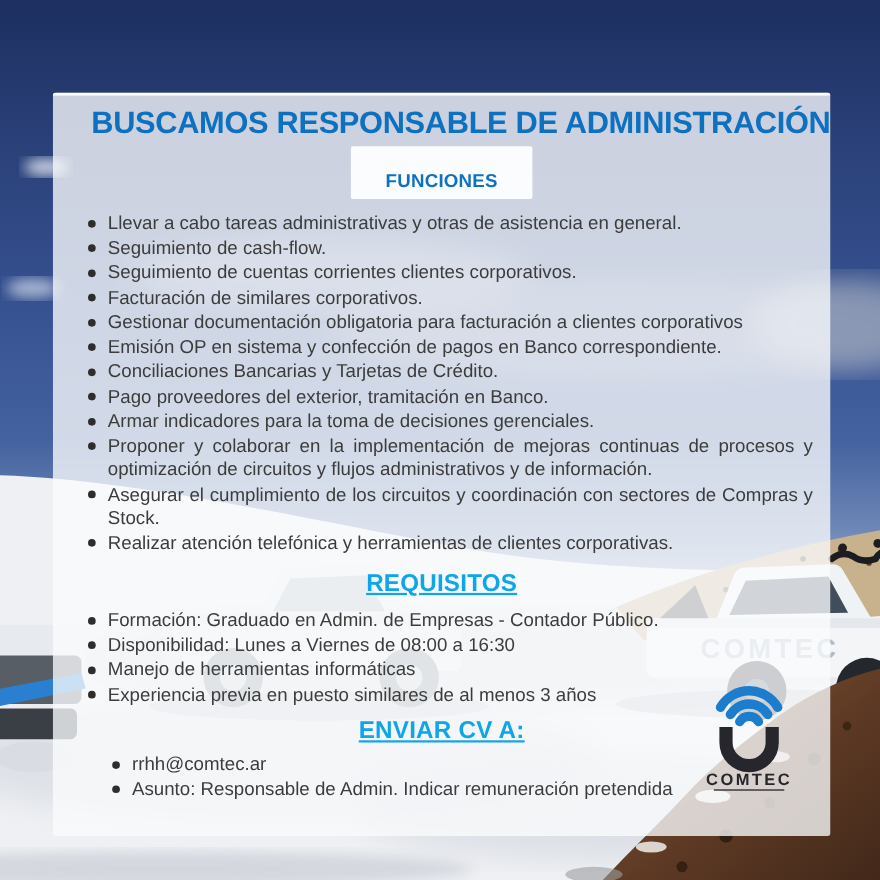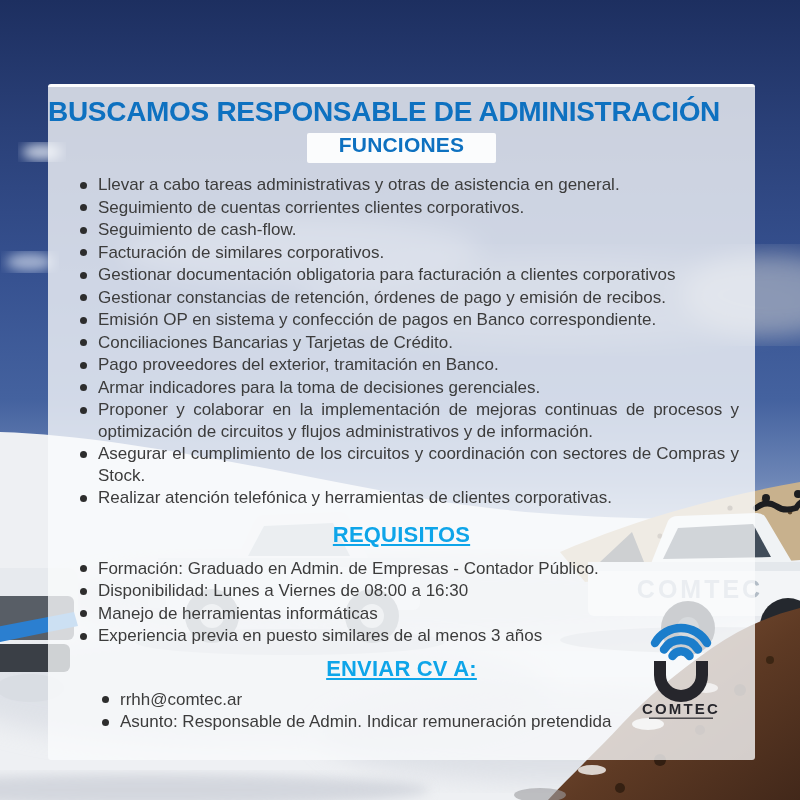--- a/index.html
+++ b/index.html
@@ -11,27 +11,27 @@
   .bg{position:absolute;left:0;top:0;width:800px;height:800px;display:block;}
   
   .panel{
     position:absolute;left:48px;top:84px;width:707px;height:676px;
     background:rgba(250,251,253,0.78);
     border-top:3px solid rgba(255,255,255,0.95);
     border-radius:3px;box-sizing:border-box;padding:10px 0 0;
     z-index:3;
   }
   .title{
-    margin:0;text-align:left;font-size:28px;font-weight:bold;
+    margin:0;text-align:right;font-size:28px;font-weight:bold;
     color:#0e71c0;letter-spacing:-0.3px;line-height:30px;
   }
   .boxed-wrap{text-align:center;margin-top:6px;}
   .boxed{
     display:inline-block;background:rgba(255,255,255,0.92);
-    padding:0 32px 6px;font-size:21px;font-weight:bold;color:#0e71c0;
+    padding:22px 32px 6px;font-size:17px;font-weight:bold;color:#0e71c0;
     border-radius:2px;letter-spacing:0.2px;
   }
   .sec-head{
     margin:13px 0 0;text-align:center;font-size:22px;font-weight:bold;
     color:#0ea5e9;letter-spacing:0.2px;line-height:26px;text-decoration:underline;
   }
   .list{
     margin:11px 0 0 28px;padding:0 16px 0 0;list-style:none;
     font-size:17px;line-height:21.5px;color:#3c3c3c;
   }
@@ -159,25 +159,24 @@
 
   <div class="panel">
     <h1 class="title">BUSCAMOS RESPONSABLE DE ADMINISTRACIÓN</h1>
 
     <div class="boxed-wrap">
       <span class="boxed">FUNCIONES</span>
     </div>
 
     <ul class="list">
       <li>Llevar a cabo tareas administrativas y otras de asistencia en general.</li>
+      <li>Seguimiento de cash-flow.</li>
       <li>Seguimiento de cuentas corrientes clientes corporativos.</li>
-      <li>Seguimiento de cash-flow.</li>
       <li>Facturación de similares corporativos.</li>
       <li>Gestionar documentación obligatoria para facturación a clientes corporativos</li>
-      <li>Gestionar constancias de retención, órdenes de pago y emisión de recibos.</li>
       <li>Emisión OP en sistema y confección de pagos en Banco correspondiente.</li>
       <li>Conciliaciones Bancarias y Tarjetas de Crédito.</li>
       <li>Pago proveedores del exterior, tramitación en Banco.</li>
       <li>Armar indicadores para la toma de decisiones gerenciales.</li>
       <li class="justify">Proponer y colaborar en la implementación de mejoras continuas de procesos y optimización de circuitos y flujos administrativos y de información.</li>
       <li class="justify">Asegurar el cumplimiento de los circuitos y coordinación con sectores de Compras y Stock.</li>
       <li>Realizar atención telefónica y herramientas de clientes corporativas.</li>
     </ul>
 
     <h2 class="sec-head">REQUISITOS</h2>

